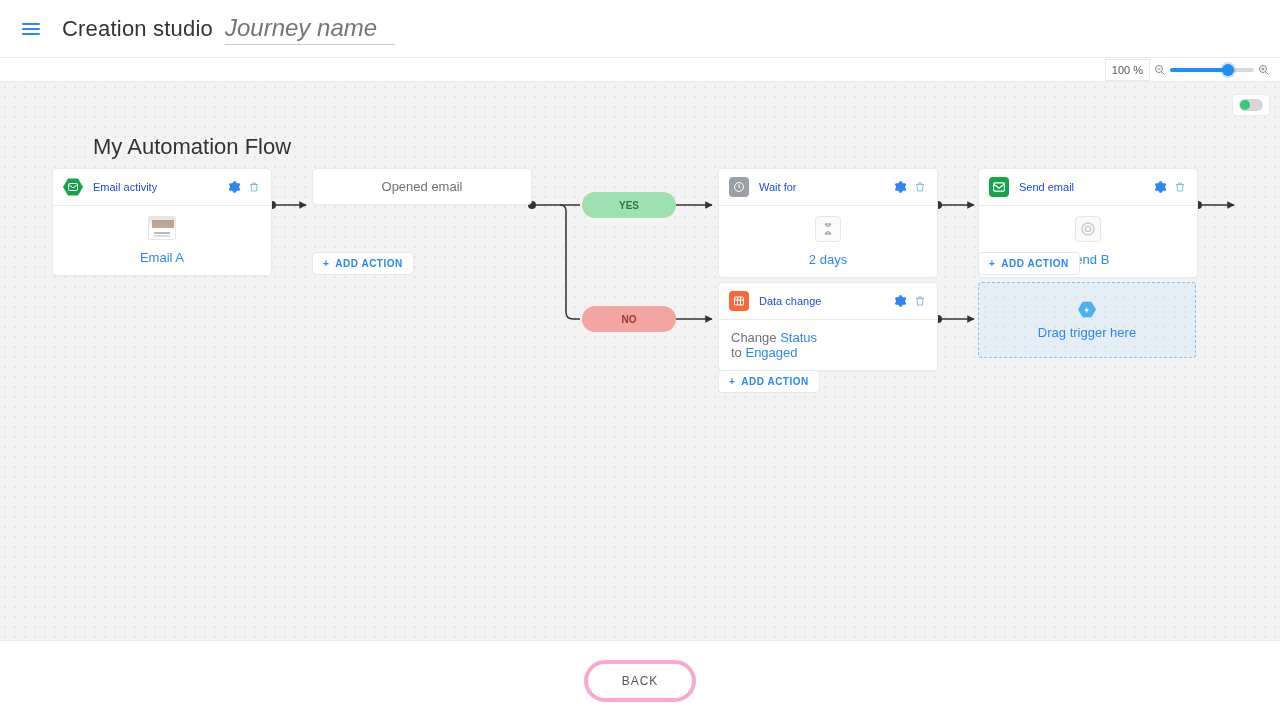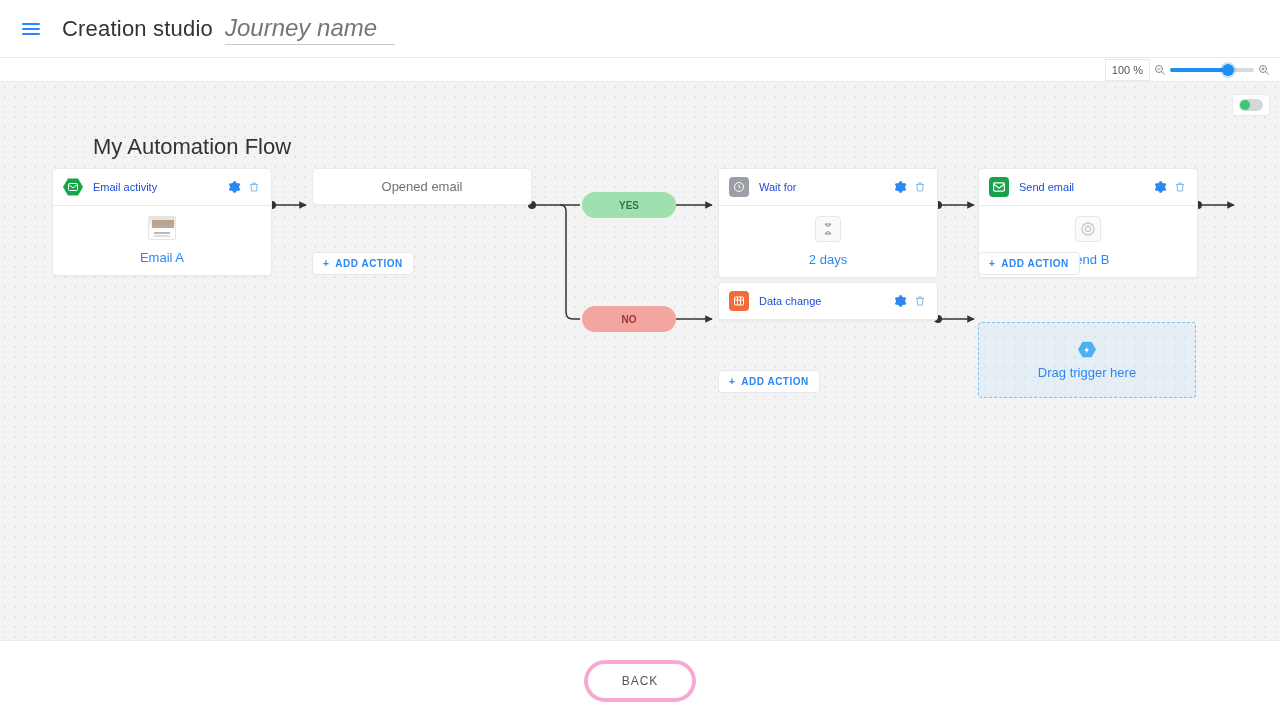--- a/index.html
+++ b/index.html
@@ -56,21 +56,21 @@
   
   .add-btn { position: absolute; display: inline-flex; align-items: center; gap: 6px; background: #fff; border: 1px solid #e4e7eb; border-radius: 4px; font-size: 10px; letter-spacing: .5px; color: #2d87f3; font-weight: 600; padding: 5px 10px; cursor: pointer; }
   .plus-icon { font-weight: 700; }
 
   
   .pill { position: absolute; width: 94px; height: 26px; border-radius: 14px; display: flex; align-items: center; justify-content: center; font-size: 10px; font-weight: 700; color: #fff; }
   .pill.yes { background: #9fe0af; color: #2a7a42; }
   .pill.no  { background: #f3a6a0; color: #a2352f; }
 
   
-  .drop { position: absolute; width: 218px; height: 76px; border: 1px dashed #7cc3f3; background: rgba(188,222,247,0.25); border-radius: 4px; display: flex; flex-direction: column; align-items: center; justify-content: center; gap: 6px; color: #2d87f3; font-size: 13px; margin-top: 40px; }
+  .drop { position: absolute; width: 218px; height: 76px; border: 1px dashed #7cc3f3; background: rgba(188,222,247,0.25); border-radius: 4px; display: flex; flex-direction: column; align-items: center; justify-content: center; gap: 6px; color: #2d87f3; font-size: 13px; }
   .hex-icon { width: 18px; height: 18px; background: #4eb1ef; clip-path: polygon(25% 7%,75% 7%,100% 50%,75% 93%,25% 93%,0 50%); display: inline-flex; align-items: center; justify-content: center; color: #fff; font-size: 10px; }
 
   
   .connectors { position: absolute; left: 0; top: 0; pointer-events: none; }
 
   
   .bottombar { height: 80px; display: flex; align-items: center; justify-content: center; border-top: 1px solid #eaeaea; }
   .back-btn { border: 4px solid #f9a8d4; background: #fff; color: #555; font-size: 12px; letter-spacing: 1px; padding: 10px 34px; border-radius: 22px; cursor: pointer; }
 
   svg { display: block; }
@@ -276,20 +276,26 @@
               <path d="M12 8a4 4 0 100 8 4 4 0 000-8zm9 4a7.9 7.9 0 00-.2-1.8l2.1-1.6-2-3.4-2.5 1a8 8 0 00-3.1-1.8L15 2h-4l-.3 2.4a8 8 0 00-3.1 1.8l-2.5-1-2 3.4 2.1 1.6A7.9 7.9 0 005 12c0 .6.1 1.2.2 1.8l-2.1 1.6 2 3.4 2.5-1a8 8 0 003.1 1.8L11 22h4l.3-2.4a8 8 0 003.1-1.8l2.5 1 2-3.4-2.1-1.6c.1-.6.2-1.2.2-1.8z"></path>
             </svg>
         </span>
         <span class="trash-icon">
           <svg width="12" height="14" viewBox="0 0 24 24" fill="none" stroke="#84bce6" stroke-width="2">
               <path d="M4 7h16M9 7V4h6v3M6 7l1 13h10l1-13"></path>
             </svg>
         </span>
       </div>
     </div>
+    <div class="body data-change-body">
+      <span class="plain">Change</span>
+      <span class="link-text">Status</span><br>
+      <span class="plain">to</span>
+      <span class="link-text">Engaged</span>
+    </div>
   </div>
   <div class="add-btn" style="left:718px; top:288px;">
     <span class="plus-icon">+</span>
     <span>ADD ACTION</span>
   </div>
 
   <div class="drop" style="left:978px; top:200px;">
     <span class="hex-icon">
       <svg width="8" height="10" viewBox="0 0 24 24" fill="#fff">
           <path d="M13 2L4 14h6l-1 8 9-12h-6z"></path>

